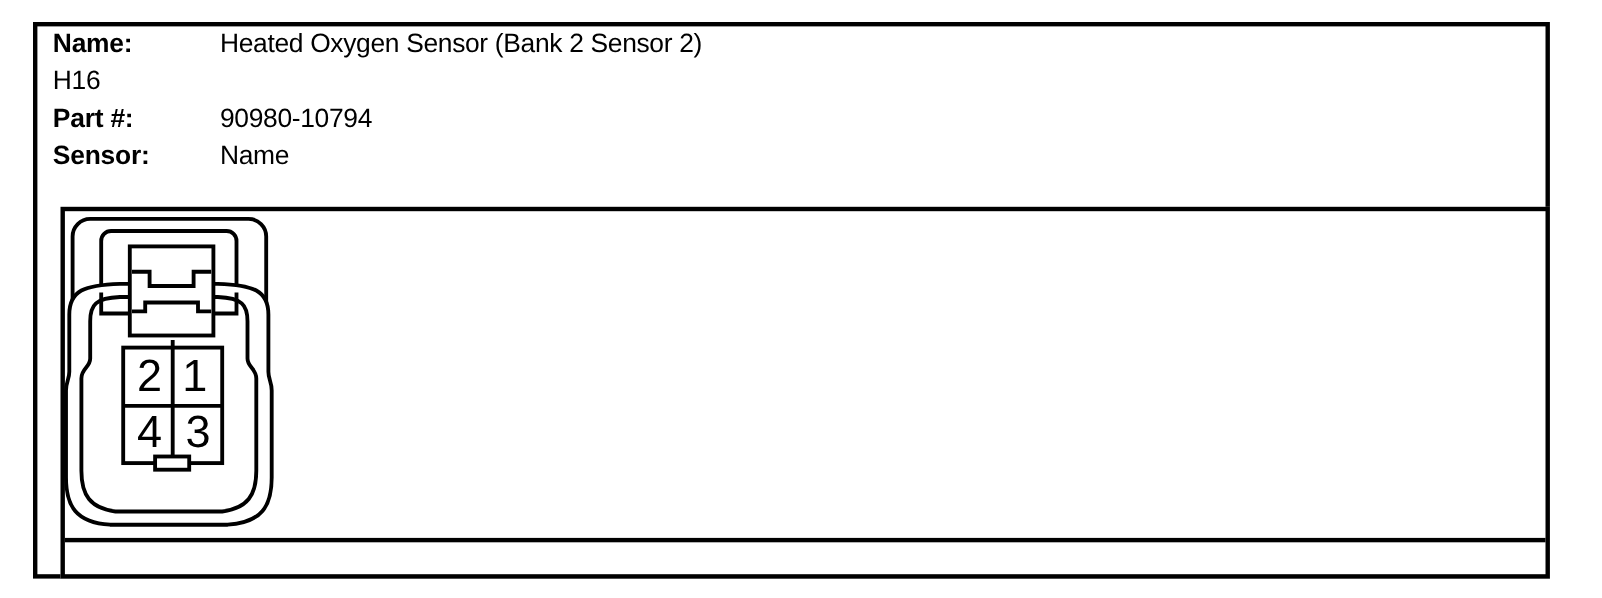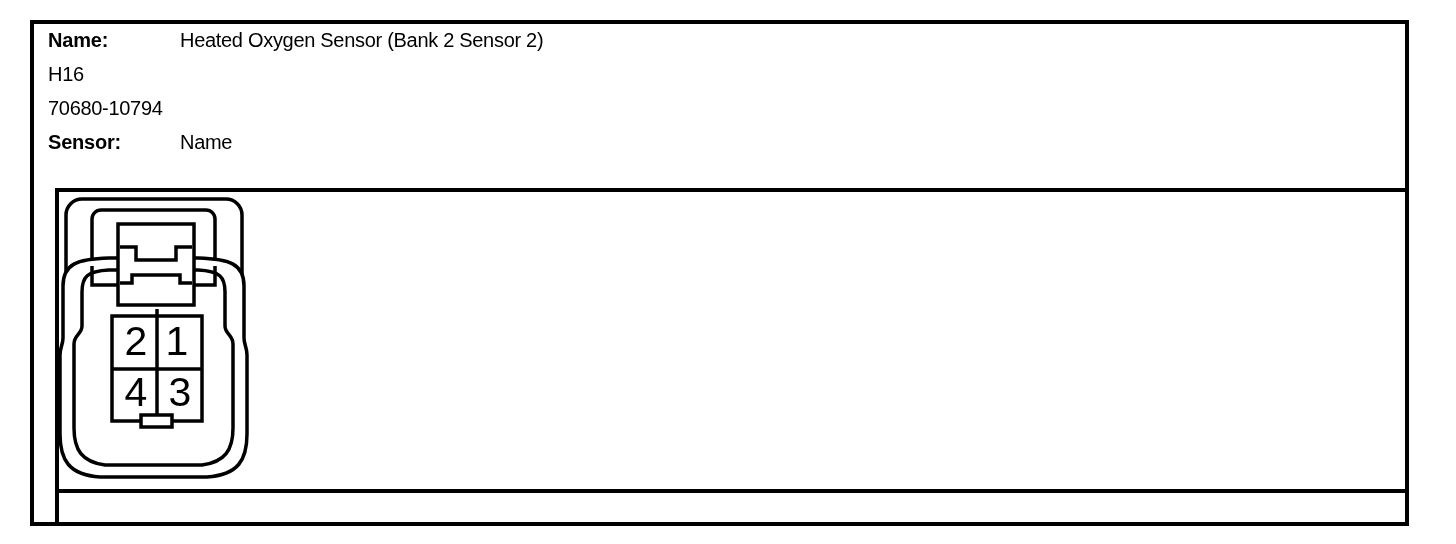--- a/index.html
+++ b/index.html
@@ -24,21 +24,22 @@
   .header-fields {
     position: absolute;
     left: 48px;
     top: 23px;
     width: 900px;
   }
   .field-row {
     display: flex;
     height: 34px;
     line-height: 34px;
-    font-size: 20px;
+    font-size: 24px;
+    gap: 20px;
   }
   .field-label {
     width: 132px;
     font-weight: bold;
     letter-spacing: -0.2px;
   }
   .field-value {
     letter-spacing: -0.3px;
     text-align: right;
   }
@@ -81,21 +82,22 @@
 
 <div class="header-fields">
   <div class="field-row">
     <span class="field-label">Name:</span>
     <span class="field-value">Heated Oxygen Sensor (Bank 2 Sensor 2)</span>
   </div>
   <div class="field-row">
     <span class="field-value">H16</span>
   </div>
   <div class="field-row">
-    <span class="field-value">70680-10794</span>
+    <span class="field-label">Part #:</span>
+    <span class="field-value">90980-10794</span>
   </div>
   <div class="field-row">
     <span class="field-label">Sensor:</span>
     <span class="field-value">Name</span>
   </div>
 </div>
 
 <div class="diagram-table">
   <div class="diagram-cell">
 

